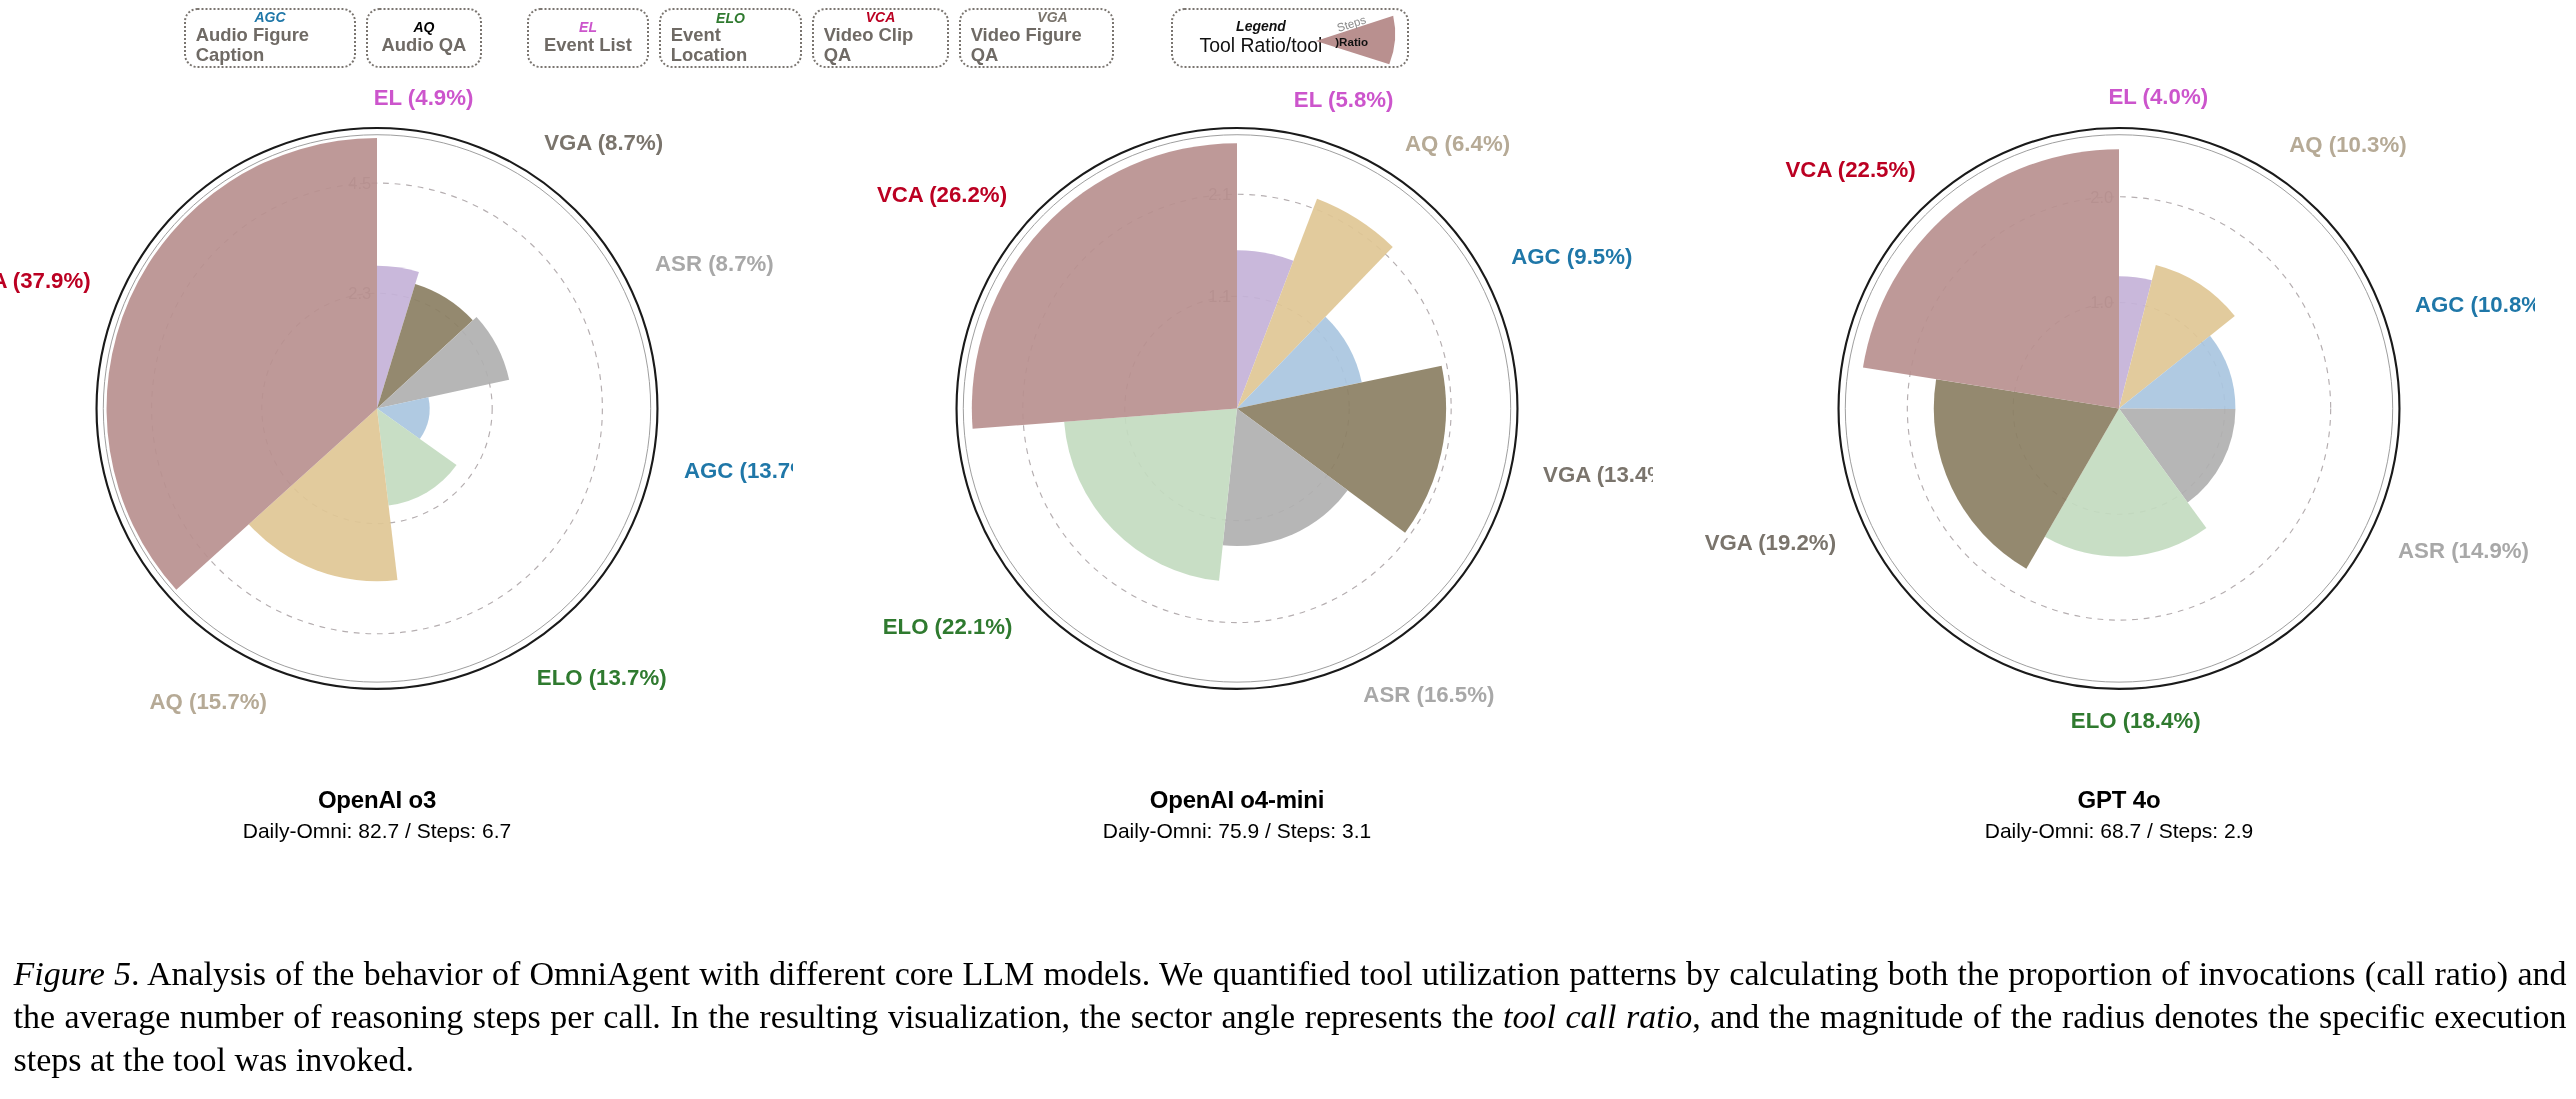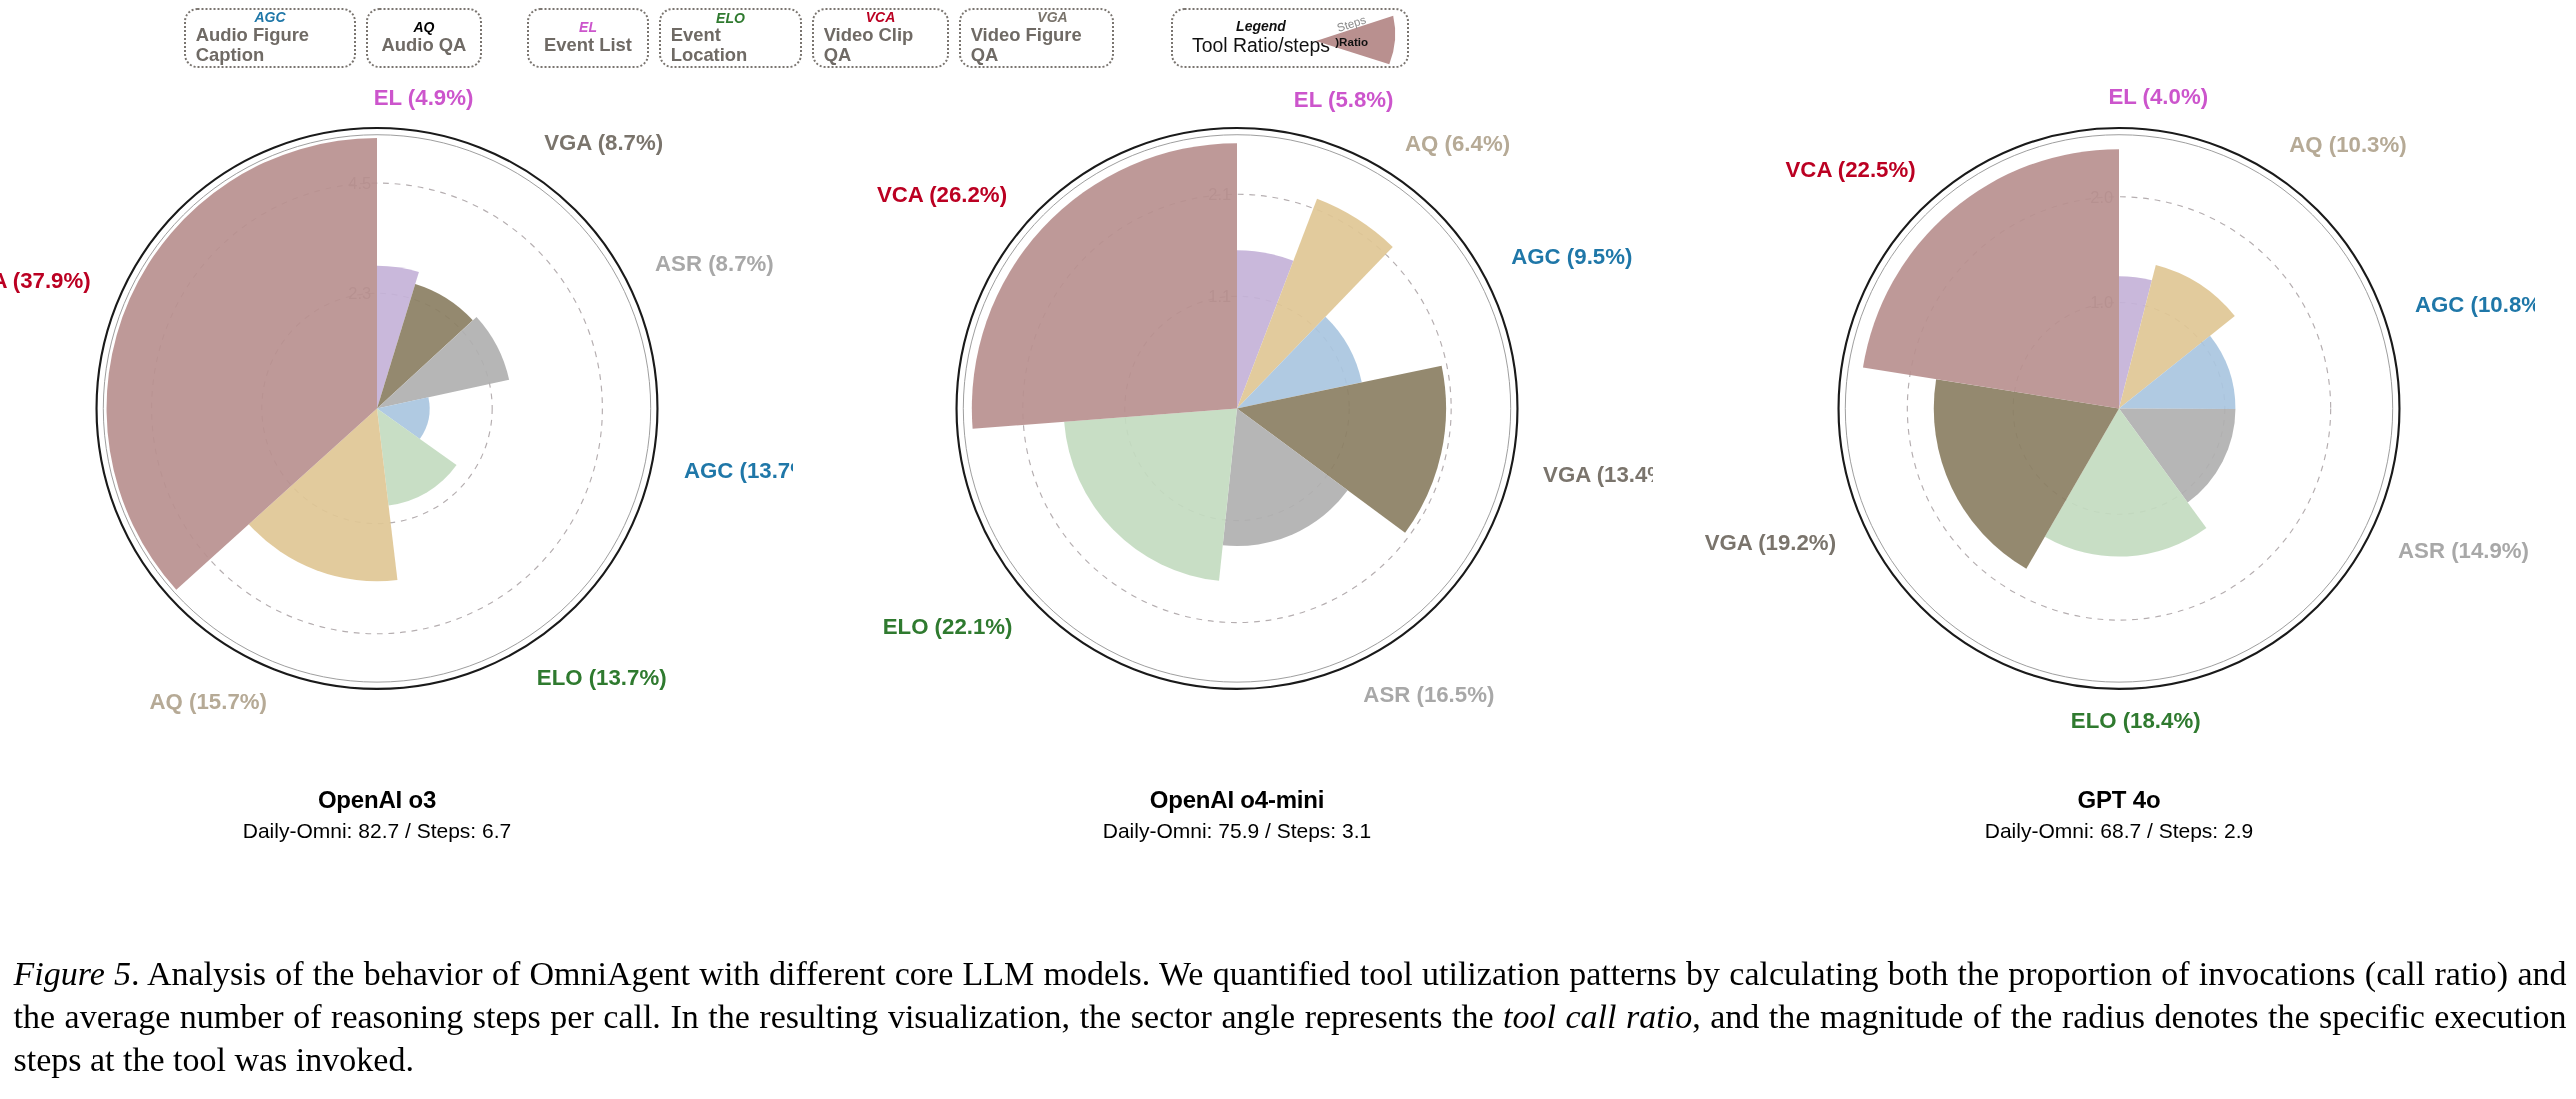--- a/index.html
+++ b/index.html
@@ -67,21 +67,21 @@
     <div class="chip" style="left: 812px; width: 137px;">
       <div class="abbr" style="color: rgb(187, 0, 34);">VCA</div>
       <div class="full">Video Clip QA</div>
     </div>
     <div class="chip" style="left: 959px; width: 155px;">
       <div class="abbr" style="color: rgb(122, 116, 108); margin-left: 32px;">VGA</div>
       <div class="full">Video Figure QA</div>
     </div>
     <div class="chip legend" style="left: 1171px; width: 238px; align-items: flex-start; padding-left: 15.5px;">
       <div class="abbr" style="width: 145px; text-align: center;">Legend</div>
-      <div style="font-size: 19.4px; color: rgb(17, 17, 17); width: 145px; text-align: center;">Tool Ratio/steps</div>
+      <div style="font-size: 19.4px; color: rgb(17, 17, 17); width: 145px; text-align: center;">Tool Ratio/tool</div>
       <svg class="legend-wedge" viewBox="0 0 96 58">
         <path d="M 6 30 L 86 4 A 84 84 0 0 1 82 54 Z" fill="#b9908f"></path>
         <text x="44" y="16" font-size="12" fill="#8a8a8a" text-anchor="middle" transform="rotate(-18 44 16)">Steps</text>
         <text x="26" y="35" font-size="12" font-weight="bold" fill="#111">)Ratio</text>
       </svg>
     </div>
   </div>
 
 <div class="panel p1">
   <div class="polar-wrap" id="polar-1">

